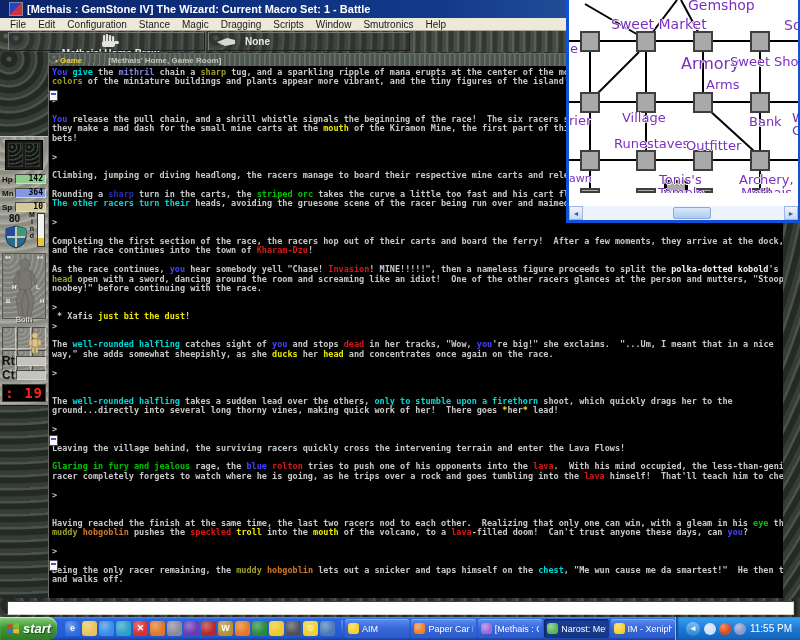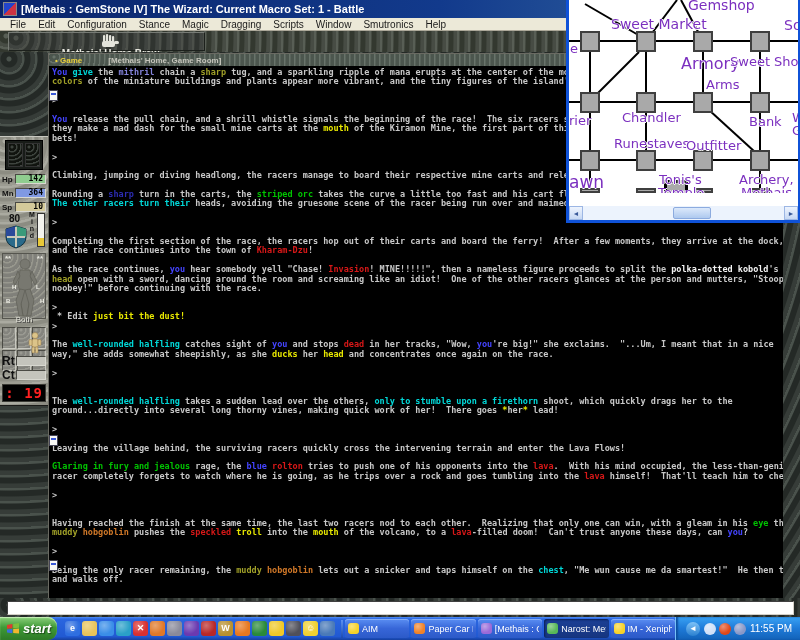--- a/index.html
+++ b/index.html
@@ -2,21 +2,21 @@
 <html><head>
 <meta charset="utf-8">
 <style>
   * { margin:0; padding:0; box-sizing:border-box; }
   html,body { width:800px; height:640px; overflow:hidden; background:#000; }
   #screen { position:relative; width:800px; height:640px; font-family:"Liberation Sans",sans-serif; overflow:hidden; }
 
   
   #titlebar { position:absolute; left:0; top:0; width:800px; height:18px;
     background:linear-gradient(to right,#0a246a 0%,#123a8c 55%,#3a6ea5 100%);
-    display:flex; align-items:center; padding-left:3px; }
+    display:flex; align-items:center; padding-left:9px; }
   #titlebar .ttl { color:#fff; font-weight:bold; font-size:11px; margin-left:4px; white-space:nowrap; }
   .app-ico { width:14px; height:14px; background:linear-gradient(135deg,#2244cc 50%,#cc3344 50%); border:1px solid #888; }
 
   #menubar { position:absolute; left:0; top:18px; width:800px; height:13px; background:#ece9d8;
     display:flex; align-items:center; padding-left:4px; border-bottom:1px solid #aca899;}
   .menu-item { font-size:10px; color:#1a1a1a; padding:0 6px; white-space:nowrap; }
 
   .rock { background-color:#2f3431;
     background-image:repeating-radial-gradient(circle at 9px 7px,#4a524c 0 2px,#242926 3px 8px,#363c38 9px 13px); }
   .rock2 { background-color:#41463f;
@@ -147,20 +147,29 @@
           <g fill="#e4e4dc">
             <rect x="3" y="8" width="13" height="6" rx="2"></rect>
             <rect x="4" y="2" width="2.2" height="7" rx="1"></rect>
             <rect x="7" y="1" width="2.2" height="8" rx="1"></rect>
             <rect x="10" y="2" width="2.2" height="7" rx="1"></rect>
             <rect x="13" y="3" width="2.2" height="6" rx="1"></rect>
             <rect x="15" y="8" width="5" height="3" rx="1.5"></rect>
           </g>
         </svg>
       <span class="lbl">Methais' Home Brew</span>
+    </div>
+    <div class="tb-panel" style="left:208px;width:202px;">
+      <svg class="hand-ico" viewBox="0 0 22 15">
+          <g fill="#d8d8d0">
+            <path d="M2 8 L12 4 L20 6 L20 10 L10 12 Z"></path>
+            <path d="M2 8 L8 9 L7 11 Z" fill="#c0c0b8"></path>
+          </g>
+        </svg>
+      <span class="lbl">None</span>
     </div>
   </div>
 
   <div id="main" class="rock">
 
     <div id="sidebar" class="rock">
       <div id="vitals-panel" class="stone-light">
         <div id="compass">
             <div class="cp"></div>
             <div class="cp"></div>
@@ -268,21 +277,21 @@
           <div class="gl"><span style="color: rgb(200, 200, 200);">&gt;</span></div>
           <div class="gl">&nbsp;</div>
           <div class="gl"><span style="color: rgb(200, 200, 200);">Completing the first section of the race, the racers hop out of their carts and board the ferry!  After a few moments, they arrive at the dock,</span></div>
           <div class="gl"><span style="color: rgb(200, 200, 200);">and the race continues into the town of </span><span style="color: rgb(216, 24, 24);">Kharam-Dzu</span><span style="color: rgb(200, 200, 200);">!</span></div>
           <div class="gl">&nbsp;</div>
           <div class="gl"><span style="color: rgb(200, 200, 200);">As the race continues, </span><span style="color: rgb(68, 68, 255);">you</span><span style="color: rgb(200, 200, 200);"> hear somebody yell "Chase! </span><span style="color: rgb(216, 24, 24);">Invasion</span><span style="color: rgb(200, 200, 200);">! MINE!!!!!", then a nameless figure proceeds to split the </span><span style="color: rgb(244, 244, 244);">polka-dotted kobold</span><span style="color: rgb(200, 200, 200);">'s</span></div>
           <div class="gl"><span style="color: rgb(160, 160, 40);">head</span><span style="color: rgb(200, 200, 200);"> open with a sword, dancing around the room and screaming like an idiot!  One of the other racers glances at the person and mutters, "Stoopid</span></div>
           <div class="gl"><span style="color: rgb(200, 200, 200);">noobey!" before continuing with the race.</span></div>
           <div class="gl">&nbsp;</div>
           <div class="gl"><span style="color: rgb(200, 200, 200);">&gt;</span></div>
-          <div class="gl"><span style="color: rgb(200, 200, 200);"> * Edit </span><span style="color: rgb(232, 232, 0);">just bit the dust!</span></div>
+          <div class="gl"><span style="color: rgb(200, 200, 200);"> * Xafis </span><span style="color: rgb(232, 232, 0);">just bit the dust!</span></div>
           <div class="gl"><span style="color: rgb(200, 200, 200);">&gt;</span></div>
           <div class="gl">&nbsp;</div>
           <div class="gl"><span style="color: rgb(200, 200, 200);">The </span><span style="color: rgb(0, 216, 216);">well-rounded halfling</span><span style="color: rgb(200, 200, 200);"> catches sight of </span><span style="color: rgb(68, 68, 255);">you</span><span style="color: rgb(200, 200, 200);"> and stops </span><span style="color: rgb(216, 24, 24);">dead</span><span style="color: rgb(200, 200, 200);"> in her tracks, "Wow, </span><span style="color: rgb(68, 68, 255);">you</span><span style="color: rgb(200, 200, 200);">'re big!" she exclaims.  "...Um, I meant that in a nice</span></div>
           <div class="gl"><span style="color: rgb(200, 200, 200);">way," she adds somewhat sheepishly, as she </span><span style="color: rgb(232, 232, 0);">ducks</span><span style="color: rgb(200, 200, 200);"> her </span><span style="color: rgb(232, 232, 0);">head</span><span style="color: rgb(200, 200, 200);"> and concentrates once again on the race.</span></div>
           <div class="gl">&nbsp;</div>
           <div class="gl"><span style="color: rgb(200, 200, 200);">&gt;</span></div>
           <div class="gl">&nbsp;</div>
           <div class="gl">&nbsp;</div>
           <div class="gl"><span style="color: rgb(200, 200, 200);">The </span><span style="color: rgb(0, 216, 216);">well-rounded halfling</span><span style="color: rgb(200, 200, 200);"> takes a sudden lead over the others, </span><span style="color: rgb(0, 216, 216);">only to stumble upon a firethorn</span><span style="color: rgb(200, 200, 200);"> shoot, which quickly drags her to the</span></div>
           <div class="gl"><span style="color: rgb(200, 200, 200);">ground...directly into several long thorny vines, making quick work of her!  There goes </span><span style="color: rgb(232, 232, 0);">*</span><span style="color: rgb(200, 200, 200);">her</span><span style="color: rgb(232, 232, 0);">*</span><span style="color: rgb(200, 200, 200);"> lead!</span></div>
@@ -356,27 +365,27 @@
         <div class="map-node" style="left: 124px; top: 188px; width: 20px; height: 5px; background: rgb(169, 169, 169);"></div>
         <div class="map-node" style="left: 181px; top: 188px; width: 20px; height: 5px; background: rgb(169, 169, 169);"></div>
         <div class="map-label" style="left: 119px; top: -3px; font-size: 14px; color: rgb(123, 47, 191);">Gemshop</div>
         <div class="map-label" style="left: 42px; top: 16px; font-size: 14px; color: rgb(123, 47, 191);">Sweet Market</div>
         <div class="map-label" style="left: 215px; top: 17px; font-size: 14px; color: rgb(123, 47, 191);">Sol</div>
         <div class="map-label" style="left: 112px; top: 54px; font-size: 16px; color: rgb(123, 47, 191);">Armory</div>
         <div class="map-label" style="left: 161px; top: 54px; font-size: 13px; color: rgb(123, 47, 191);">Sweet Shop</div>
         <div class="map-label" style="left: 137px; top: 77px; font-size: 13px; color: rgb(123, 47, 191);">Arms</div>
         <div class="map-label" style="left: 1px; top: 41px; font-size: 13px; color: rgb(123, 47, 191);">e</div>
         <div class="map-label" style="left: 0px; top: 113px; font-size: 13px; color: rgb(123, 47, 191);">rier</div>
-        <div class="map-label" style="left: 53px; top: 110px; font-size: 13px; color: rgb(123, 47, 191);">Chandler</div>
+        <div class="map-label" style="left: 53px; top: 110px; font-size: 13px; color: rgb(123, 47, 191);">Village</div>
         <div class="map-label" style="left: 180px; top: 114px; font-size: 13px; color: rgb(123, 47, 191);">Bank</div>
         <div class="map-label" style="left: 223px; top: 110px; font-size: 13px; color: rgb(123, 47, 191);">W</div>
         <div class="map-label" style="left: 223px; top: 123px; font-size: 13px; color: rgb(123, 47, 191);">G</div>
         <div class="map-label" style="left: 45px; top: 136px; font-size: 13px; color: rgb(123, 47, 191);">Runestaves</div>
         <div class="map-label" style="left: 117px; top: 138px; font-size: 13px; color: rgb(123, 47, 191);">Outfitter</div>
-        <div class="map-label" style="left: 0px; top: 172px; font-size: 17px; color: rgb(123, 47, 191);">awn</div>
+        <div class="map-label" style="left: 0px; top: 172px; font-size: 11px; color: rgb(123, 47, 191);">awn</div>
         <div class="map-label" style="left: 90px; top: 172px; font-size: 13px; color: rgb(123, 47, 191);">Tonis's</div>
         <div class="map-label" style="left: 89px; top: 185px; font-size: 13px; color: rgb(123, 47, 191);">Temple</div>
         <div class="map-label" style="left: 170px; top: 172px; font-size: 13px; color: rgb(123, 47, 191);">Archery,</div>
         <div class="map-label" style="left: 172px; top: 185px; font-size: 13px; color: rgb(123, 47, 191);">Methais</div>
       </div>
     <div id="map-hscroll">
       <div class="ms-arrow">◄</div>
       <div id="ms-track">
           <div id="ms-thumb"></div>
         </div>

